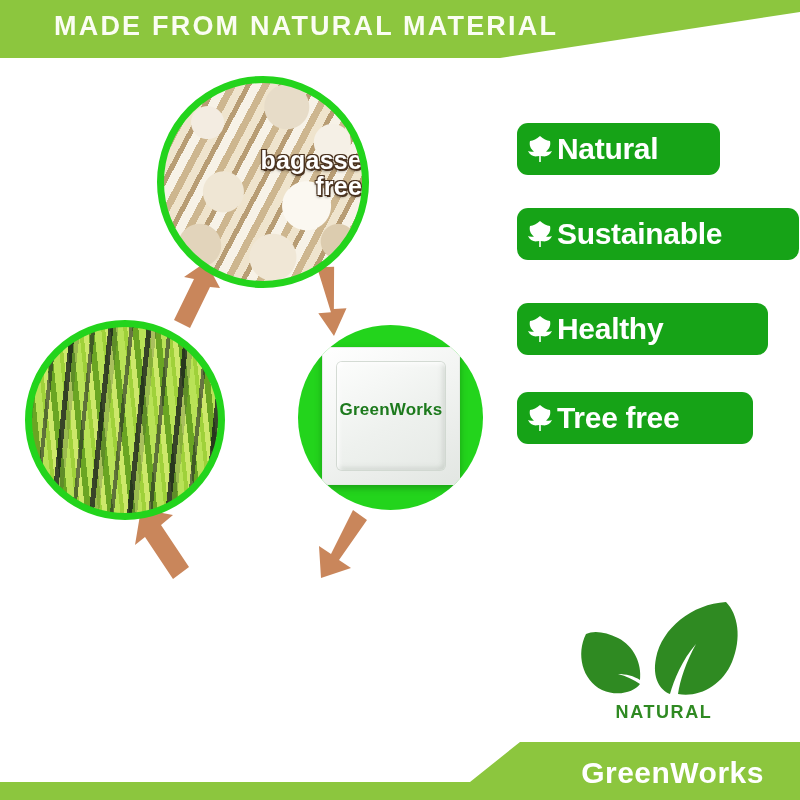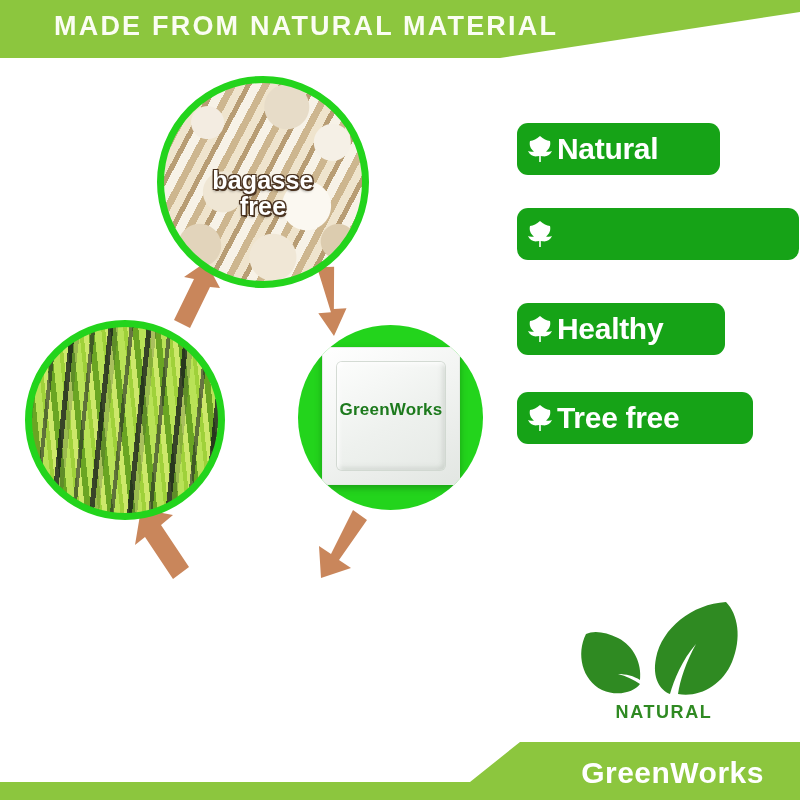--- a/index.html
+++ b/index.html
@@ -73,32 +73,31 @@
     overflow: hidden;
   }
   .circle-ring {
     border: 7px solid #23d41c;
     box-sizing: border-box;
   }
   .circle-label {
     position: absolute;
     left: 0;
     right: 0;
-    text-align: center;
+    text-align: right;
     color: #ffffff;
     font-weight: bold;
     line-height: 1.05;
     text-shadow:
       1.5px 1.5px 0 #4a3320,
       -1.2px 1.2px 0 #4a3320,
       1.2px -1.2px 0 #4a3320,
       -1.2px -1.2px 0 #4a3320,
       0 2px 3px rgba(0,0,0,0.55);
     pointer-events: none;
-    margin-top: 20px;
   }
 
   
   #circle-bagasse {
     left: 157px;
     top: 76px;
     width: 212px;
     height: 212px;
     background:
       radial-gradient(circle at 22% 20%, #f3ece1 0 16px, transparent 17px),
@@ -234,21 +233,21 @@
   .badge-text {
     color: #ffffff;
     font-size: 30px;
     font-weight: bold;
     letter-spacing: -0.3px;
     white-space: nowrap;
     line-height: 1;
   }
   #badge-0 { top: 123px; width: 203px; }
   #badge-1 { top: 208px; width: 282px; }
-  #badge-2 { top: 303px; width: 208px; }
+  #badge-2 { top: 303px; width: 251px; }
   #badge-3 { top: 392px; width: 236px; }
 
   
   #brand-logo {
     position: absolute;
     left: 556px;
     top: 596px;
     width: 216px;
     height: 140px;
   }
@@ -309,20 +308,21 @@
     <svg class="badge-leaf" viewBox="0 0 28 30">
       <path d="M14 2 C10.5 5 7.5 6.5 4 7 C3 11 4.5 15 8 17.5 C5.5 18 3.5 17.8 2 17 C3.5 21 7.5 23 11.5 22.3 L13.2 22 L13.2 28 L14.8 28 L14.8 22 L16.5 22.3 C20.5 23 24.5 21 26 17 C24.5 17.8 22.5 18 20 17.5 C23.5 15 25 11 24 7 C20.5 6.5 17.5 5 14 2 Z" fill="#ffffff"></path>
     </svg>
     <span class="badge-text">Natural</span>
   </div>
 
   <div class="badge" id="badge-1">
     <svg class="badge-leaf" viewBox="0 0 28 30">
       <path d="M14 2 C10.5 5 7.5 6.5 4 7 C3 11 4.5 15 8 17.5 C5.5 18 3.5 17.8 2 17 C3.5 21 7.5 23 11.5 22.3 L13.2 22 L13.2 28 L14.8 28 L14.8 22 L16.5 22.3 C20.5 23 24.5 21 26 17 C24.5 17.8 22.5 18 20 17.5 C23.5 15 25 11 24 7 C20.5 6.5 17.5 5 14 2 Z" fill="#ffffff"></path>
     </svg>
+    <span class="badge-text">Sustainable</span>
   </div>
 
   <div class="badge" id="badge-2">
     <svg class="badge-leaf" viewBox="0 0 28 30">
       <path d="M14 2 C10.5 5 7.5 6.5 4 7 C3 11 4.5 15 8 17.5 C5.5 18 3.5 17.8 2 17 C3.5 21 7.5 23 11.5 22.3 L13.2 22 L13.2 28 L14.8 28 L14.8 22 L16.5 22.3 C20.5 23 24.5 21 26 17 C24.5 17.8 22.5 18 20 17.5 C23.5 15 25 11 24 7 C20.5 6.5 17.5 5 14 2 Z" fill="#ffffff"></path>
     </svg>
     <span class="badge-text">Healthy</span>
   </div>
 
   <div class="badge" id="badge-3">

